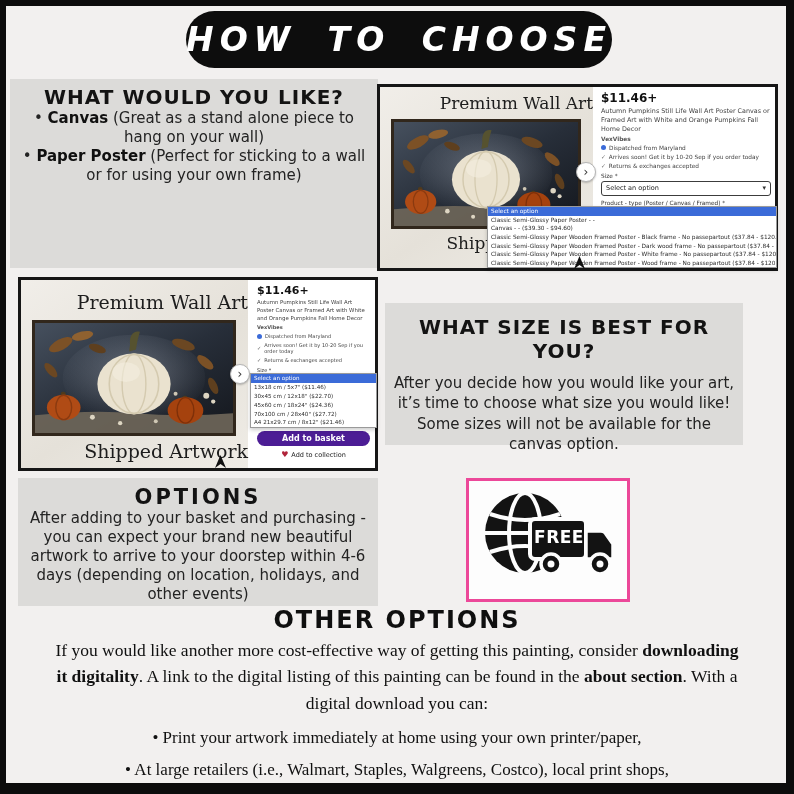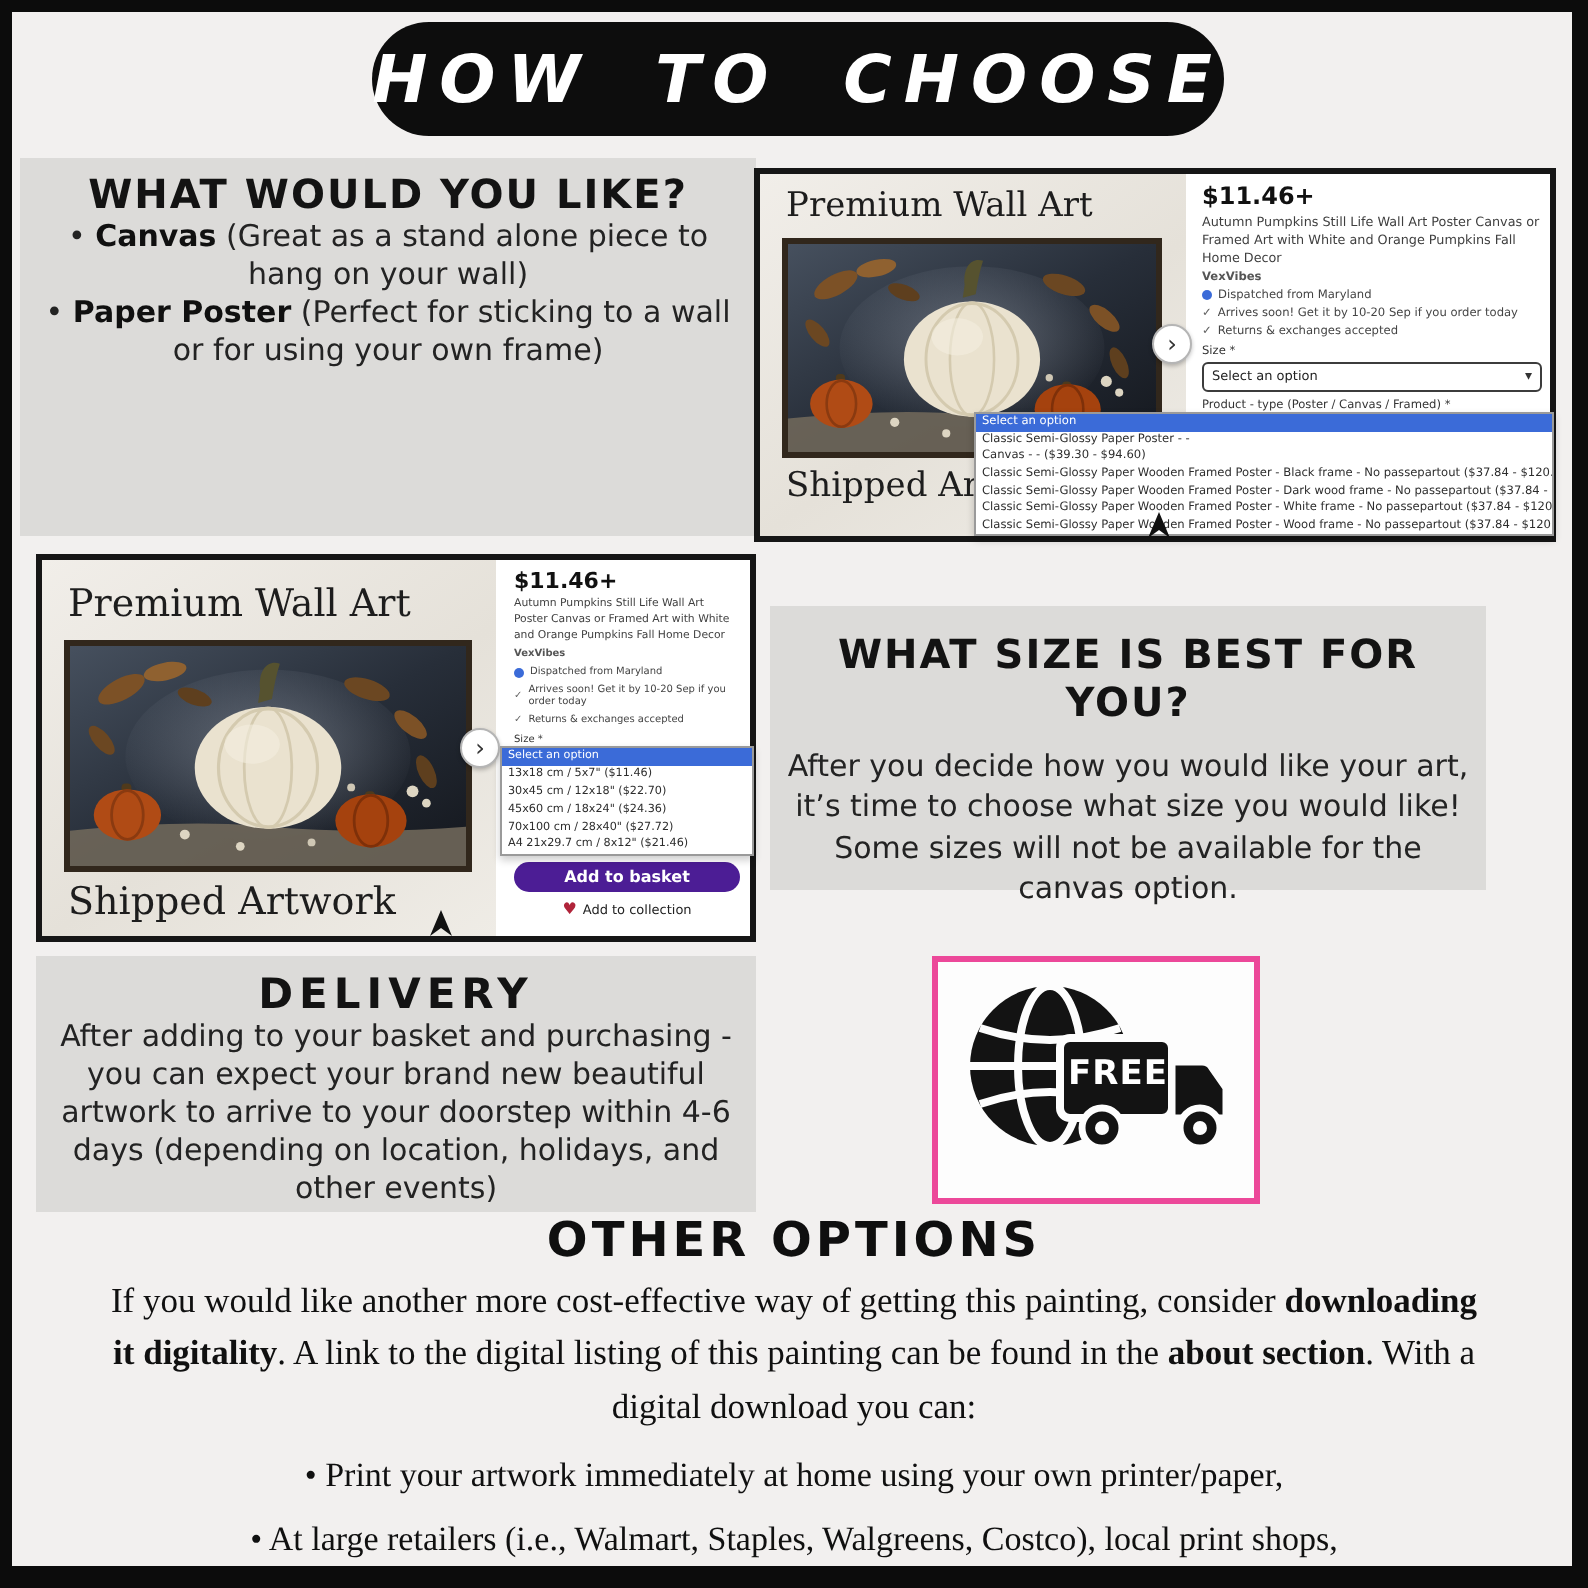--- a/index.html
+++ b/index.html
@@ -24,22 +24,22 @@
   .box-delivery .gb-head{letter-spacing:3px;font-size:21px;}
   .gb-item b{color:#101010;}
 
   
   .card{position:absolute;background:#fff;border:3px solid #161616;box-sizing:border-box;z-index:4;}
   .card-a{left:377px;top:84px;width:401px;height:187px;}
   .card-b{left:18px;top:277px;width:360px;height:194px;}
   .art{position:absolute;left:0;top:0;bottom:0;background:linear-gradient(145deg,#f1eee9 0%,#e5e1d9 55%,#efece6 100%);}
   .card-a .art{width:213px;}
   .card-b .art{width:227px;}
-  .art-top,.art-bottom{font-family:"DejaVu Serif",serif;color:#1d1d1d;text-align:left;
-                       position:absolute;left:0;right:0;padding-left:13px;}
+  .art-top,.art-bottom{font-family:"DejaVu Serif",serif;color:#1d1d1d;text-align:right;
+                       position:absolute;left:0;right:0;}
   .card-a .art-top{top:6px;font-size:17px;}
   .card-a .art-bottom{top:146px;font-size:17px;}
   .card-b .art-top{top:11px;font-size:19px;}
   .card-b .art-bottom{top:160px;font-size:19px;}
   .painting{position:absolute;border:3px solid #31271c;box-sizing:border-box;background:#20262e;}
   .card-a .painting{left:11px;top:32px;width:190px;height:110px;}
   .card-b .painting{left:11px;top:40px;width:204px;height:116px;}
   .painting svg{display:block;width:100%;height:100%;}
   .chev{position:absolute;width:18px;height:18px;border-radius:50%;background:#fff;border:1px solid #b5b5b5;
         display:flex;align-items:center;justify-content:center;font-size:12px;line-height:1;color:#333;
@@ -312,21 +312,21 @@
         </svg>
     </div>
   </div>
 
   <div class="gray box-size">
     <div class="gb-head">WHAT SIZE IS BEST FOR YOU?</div>
     <div class="gb-body">After you decide how you would like your art, it’s time to choose what size you would like! Some sizes will not be available for the canvas option.</div>
   </div>
 
   <div class="gray box-delivery">
-    <div class="gb-head">DELIVERY</div>
+    <div class="gb-head">OPTIONS</div>
     <div class="gb-body">After adding to your basket and purchasing - you can expect your brand new beautiful artwork to arrive to your doorstep within 4-6 days (depending on location, holidays, and other events)</div>
   </div>
 
   <div class="free-box">
     <svg width="150" height="112" viewBox="0 0 150 112" xmlns="http://www.w3.org/2000/svg">
       <circle cx="52" cy="50" r="40" fill="#131313"></circle>
       <ellipse cx="52" cy="50" rx="16" ry="40" fill="none" stroke="#fdfdfd" stroke-width="4"></ellipse>
       <path d="M12 50 H92" stroke="#fdfdfd" stroke-width="4"></path>
       <path d="M17 31 Q52 43 87 31" fill="none" stroke="#fdfdfd" stroke-width="4"></path>
       <path d="M17 69 Q52 57 87 69" fill="none" stroke="#fdfdfd" stroke-width="4"></path>

